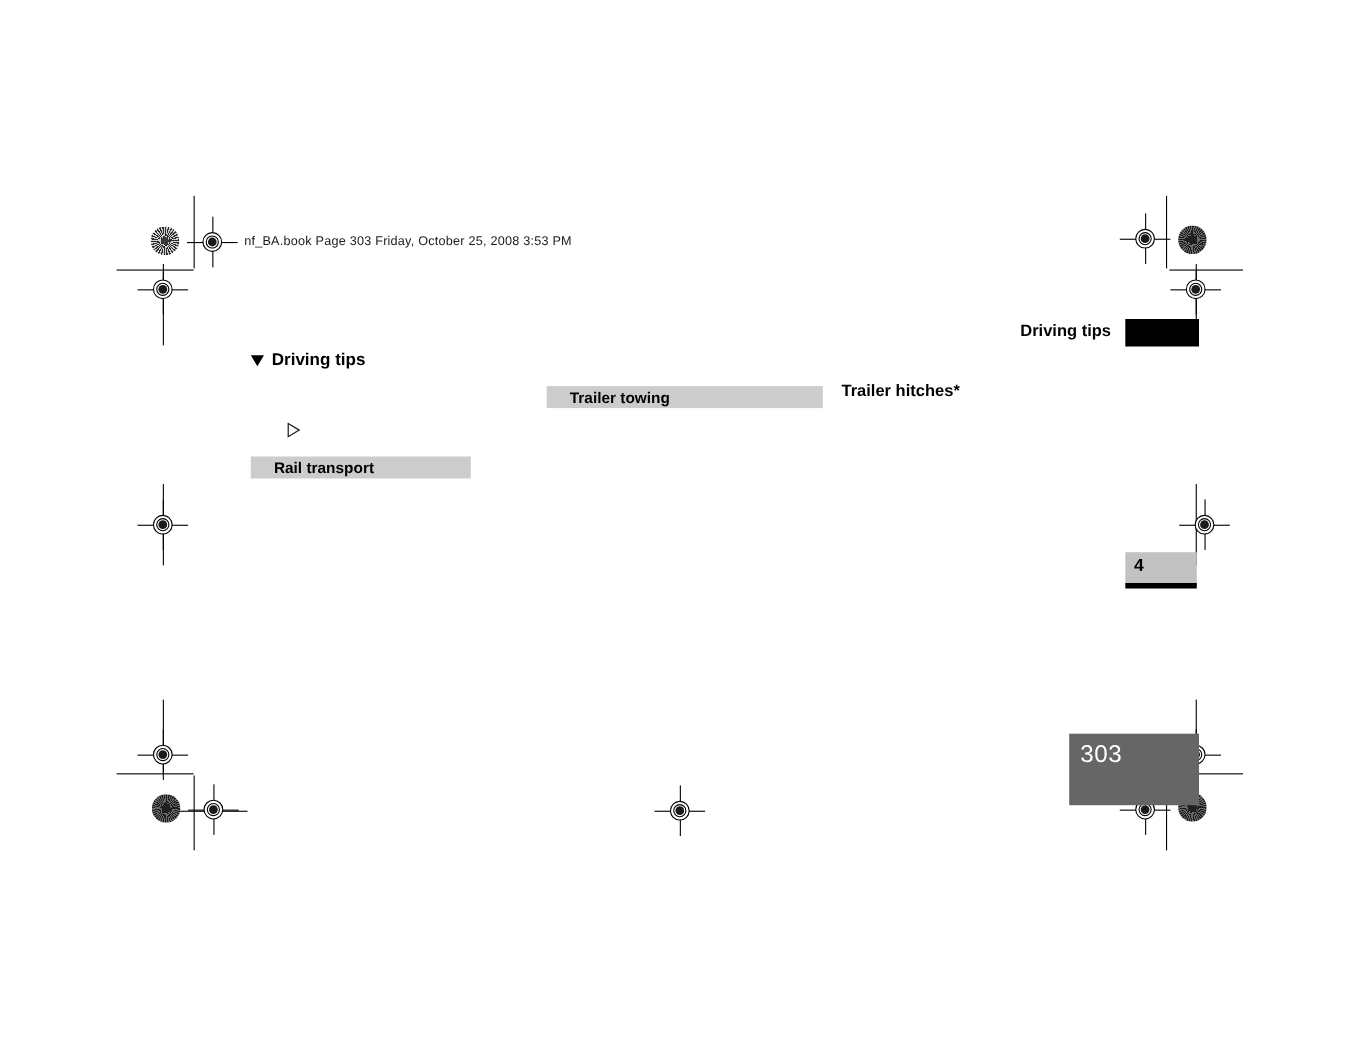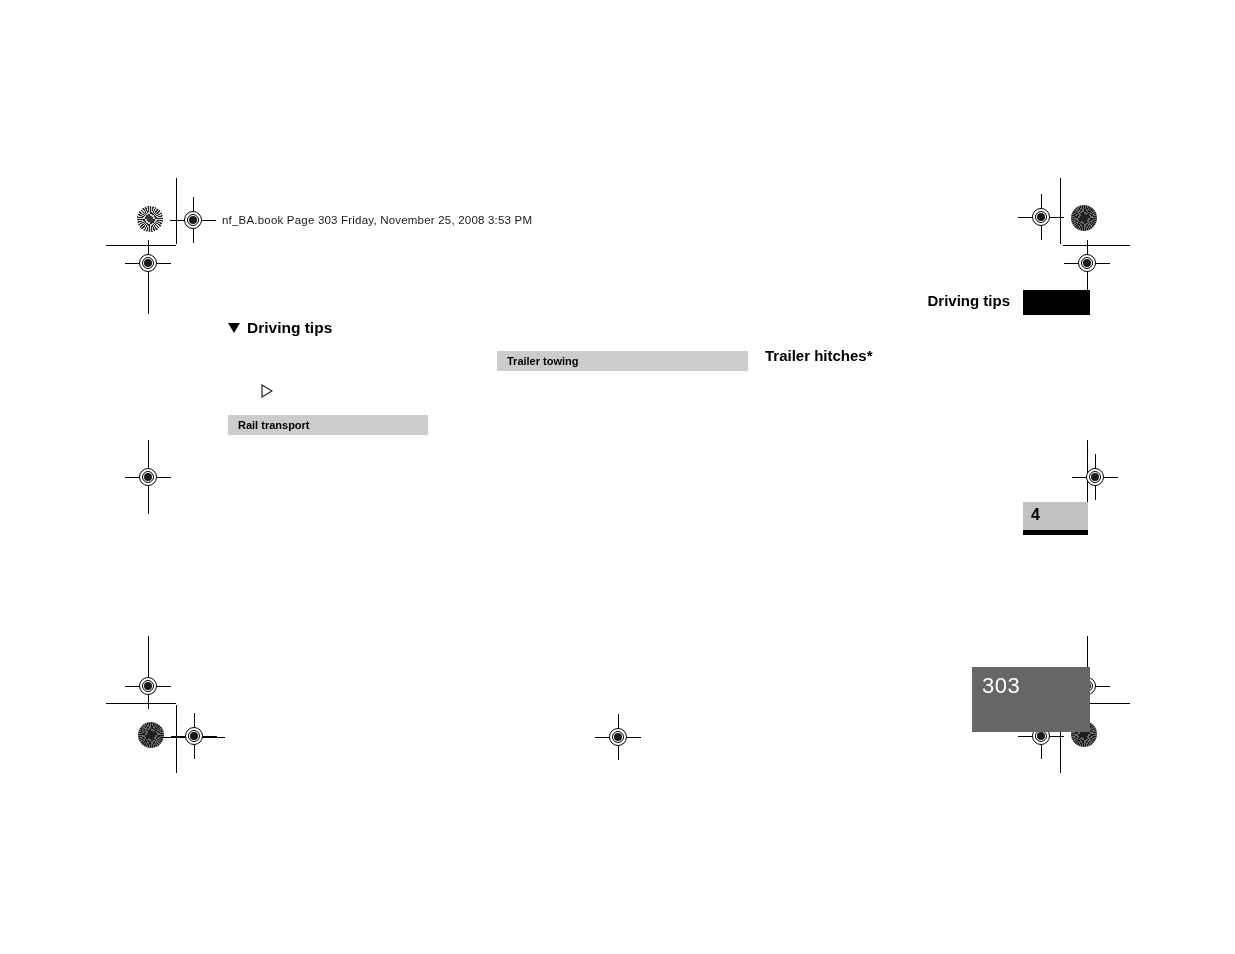--- a/index.html
+++ b/index.html
@@ -204,24 +204,24 @@
   }
 
   
   .grey-bar {
     position: absolute;
     background: #cccccc;
     display: flex;
     align-items: center;
   }
   .grey-bar-label {
-    font-size: 11px;
+    font-size: 14px;
     font-weight: bold;
     color: #000;
-    padding-left: 10px;
+    padding-left: 21px;
   }
 
   .bar-rail { left: 228px; top: 415px; width: 200px; height: 20px; }
   .bar-trailer { left: 497px; top: 351px; width: 251px; height: 20px; }
 
   
   .tri-right-outline {
     position: absolute;
     left: 261px;
     top: 384px;
@@ -374,21 +374,21 @@
     <span class="ring"></span>
       <span class="ring2"></span>
       <span class="dot"></span>
   </div>
 
   <div class="halftone" style="left:137px; top:206px;"></div>
   <div class="halftone dark" style="left:1071px; top:205px;"></div>
   <div class="halftone dark" style="left:138px; top:722px;"></div>
   <div class="halftone dark" style="left:1071px; top:721px;"></div>
 
-  <div class="file-info">nf_BA.book  Page 303  Friday, November 25, 2008  3:53 PM</div>
+  <div class="file-info">nf_BA.book  Page 303  Friday, October 25, 2008  3:53 PM</div>
 
   <div class="header-sub">
     <span class="header-sub-label">Driving tips</span>
     <span class="header-sub-block"></span>
   </div>
 
   <div class="chapter-tab">
     <span class="chapter-tab-num">4</span>
   </div>
   <div class="chapter-tab-rule"></div>

